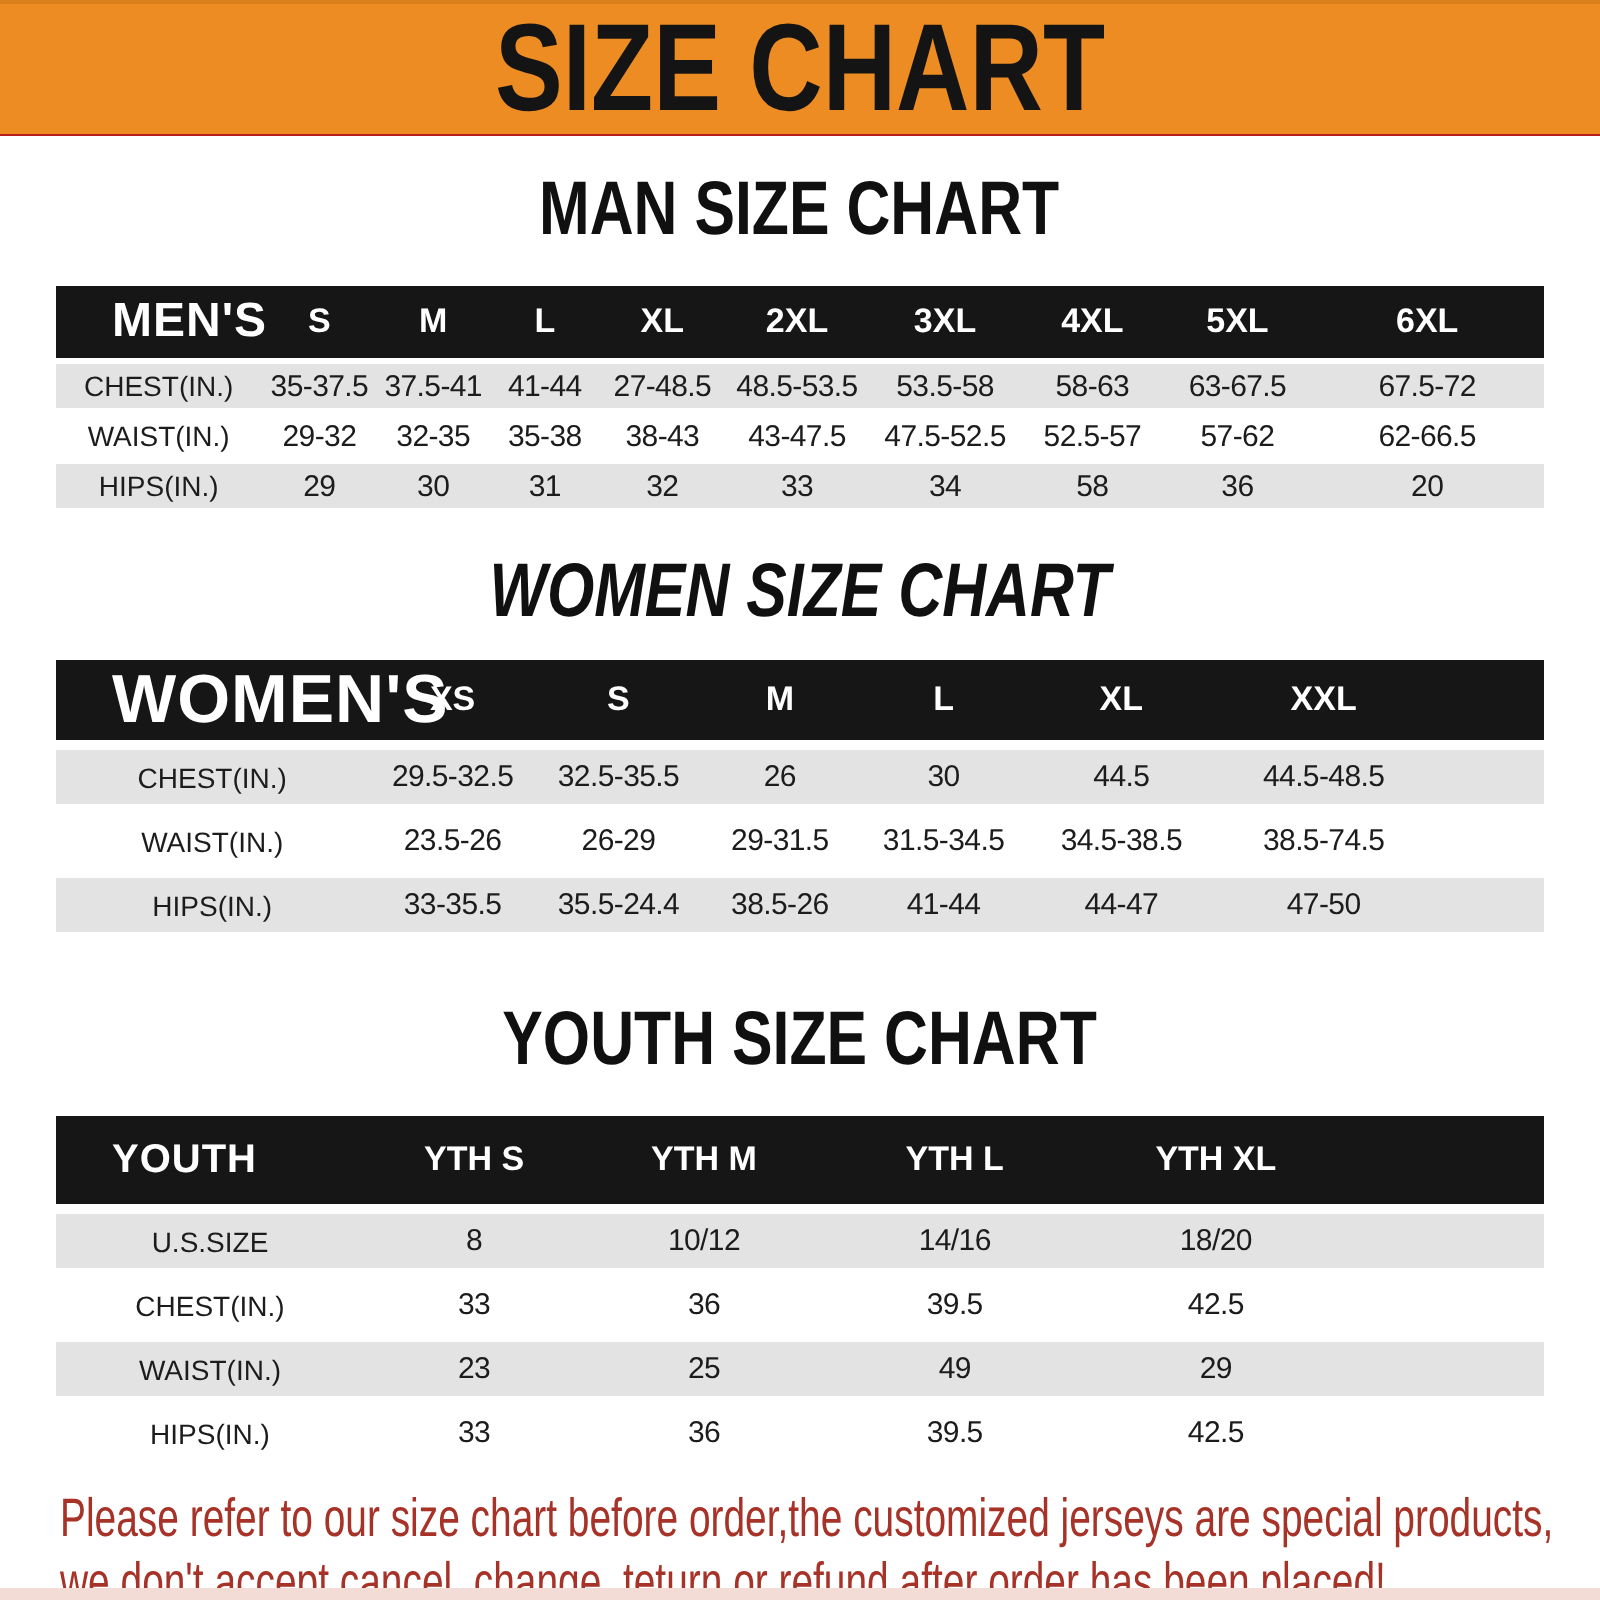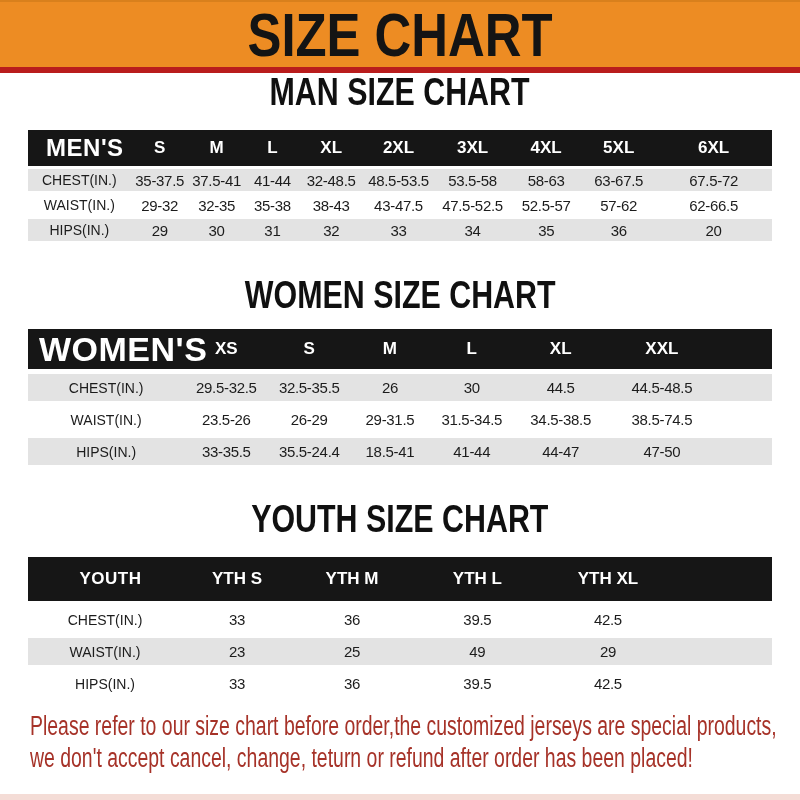--- a/index.html
+++ b/index.html
@@ -4,57 +4,57 @@
 <style>
   html,body { margin:0; padding:0; }
   body {
     width:800px; height:800px; position:relative; overflow:hidden;
     background:#ffffff; font-family:"Liberation Sans", sans-serif;
   }
 
   
   .banner {
     height:65px; background:#ED8C23;
-    border-top:2px solid #d9801c; border-bottom:6px solid #b91c1c;
+    border-top:2px solid #d9801c; border-bottom:1px solid #b91c1c;
     display:flex; align-items:center; justify-content:center;
   }
   .banner-title {
     display:inline-block; transform:scaleX(0.82);
     font-size:62px; font-weight:bold; line-height:1; color:#141414;
   }
 
   
   .section-heading { text-align:center; font-weight:bold; color:#101010; line-height:40px; height:40px; }
   .section-heading .condensed { display:inline-block; transform:scaleX(0.8); font-size:38px; line-height:1; }
-  .h-man   { }
-  .h-women { margin-top:32px; }
+  .h-man   { margin-top:18px; }
+  .h-women { margin-top:20px;font-style:italic; }
   .h-youth { margin-top:30px; }
 
   
   table.size {
     width:744px; margin:0 auto; table-layout:fixed;
     border-collapse:separate; border-spacing:0 3px;
   }
   table.size.men   { margin-top:14px; }
   table.size.women { margin-top:8px;  border-spacing:0 5px; }
   table.size.youth { margin-top:12px; border-spacing:0 5px; }
 
   table.size thead th {
     background:#161616; color:#ffffff; text-align:center;
     font-weight:bold; font-size:17px; padding:0;
   }
   table.size thead th.cat {
-    text-align:center; padding-left:11px; letter-spacing:0.5px;
+    text-align:left; padding-left:28px; letter-spacing:0.5px;
   }
   .men   thead th { height:36px; }
   .women thead th { height:40px; font-size:20px; }
   .youth thead th { height:44px; font-size:20px; }
   .men   thead th.cat { font-size:24px; }
   .women thead th.cat { font-size:34px; }
-  .youth thead th.cat { font-size:17px; letter-spacing:2px; }
+  .youth thead th.cat { font-size:20px; letter-spacing:2px; }
 
   table.size tbody td {
     background:#ffffff; color:#1c1c1c; text-align:center;
     font-size:15px; letter-spacing:-0.3px; padding:0;
   }
   table.size tbody tr.alt td { background:#E3E3E3; }
   .men   tbody td { height:22px; }
   .women tbody td { height:27px; font-size:16px; }
   .youth tbody td { height:27px; font-size:16px; }
   table.size tbody td.lbl { font-size:14px; letter-spacing:0; }
@@ -107,21 +107,21 @@
         <th>5XL</th>
         <th>6XL</th>
       </tr>
     </thead>
     <tbody>
       <tr class="alt">
         <td class="lbl">CHEST(IN.)</td>
         <td>35-37.5</td>
         <td>37.5-41</td>
         <td>41-44</td>
-        <td>32-48.5</td>
+        <td>27-48.5</td>
         <td>48.5-53.5</td>
         <td>53.5-58</td>
         <td>58-63</td>
         <td>63-67.5</td>
         <td>67.5-72</td>
       </tr>
       <tr>
         <td class="lbl">WAIST(IN.)</td>
         <td>29-32</td>
         <td>32-35</td>
@@ -134,21 +134,21 @@
         <td>62-66.5</td>
       </tr>
       <tr class="alt">
         <td class="lbl">HIPS(IN.)</td>
         <td>29</td>
         <td>30</td>
         <td>31</td>
         <td>32</td>
         <td>33</td>
         <td>34</td>
-        <td>35</td>
+        <td>58</td>
         <td>36</td>
         <td>20</td>
       </tr>
     </tbody>
   </table>
 
 <div class="section-heading h-women">
   <span class="condensed">WOMEN SIZE CHART</span>
 </div>
 <table class="size women">
@@ -192,21 +192,21 @@
         <td>29-31.5</td>
         <td>31.5-34.5</td>
         <td>34.5-38.5</td>
         <td>38.5-74.5</td>
         <td></td>
       </tr>
       <tr class="alt">
         <td class="lbl">HIPS(IN.)</td>
         <td>33-35.5</td>
         <td>35.5-24.4</td>
-        <td>18.5-41</td>
+        <td>38.5-26</td>
         <td>41-44</td>
         <td>44-47</td>
         <td>47-50</td>
         <td></td>
       </tr>
     </tbody>
   </table>
 
 <div class="section-heading h-youth">
   <span class="condensed">YOUTH SIZE CHART</span>
@@ -224,20 +224,28 @@
       <tr>
         <th class="cat">YOUTH</th>
         <th>YTH S</th>
         <th>YTH M</th>
         <th>YTH L</th>
         <th>YTH XL</th>
         <th></th>
       </tr>
     </thead>
     <tbody>
+      <tr class="alt">
+        <td class="lbl">U.S.SIZE</td>
+        <td>8</td>
+        <td>10/12</td>
+        <td>14/16</td>
+        <td>18/20</td>
+        <td></td>
+      </tr>
       <tr>
         <td class="lbl">CHEST(IN.)</td>
         <td>33</td>
         <td>36</td>
         <td>39.5</td>
         <td>42.5</td>
         <td></td>
       </tr>
       <tr class="alt">
         <td class="lbl">WAIST(IN.)</td>

